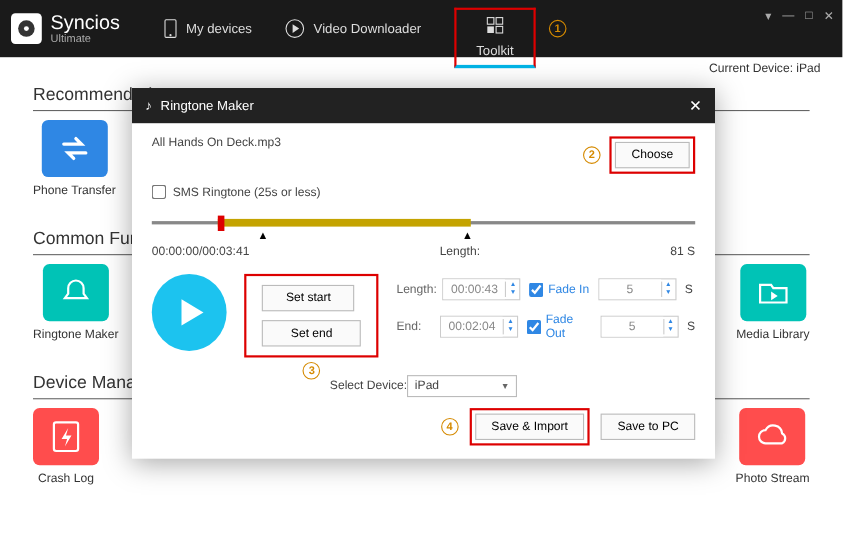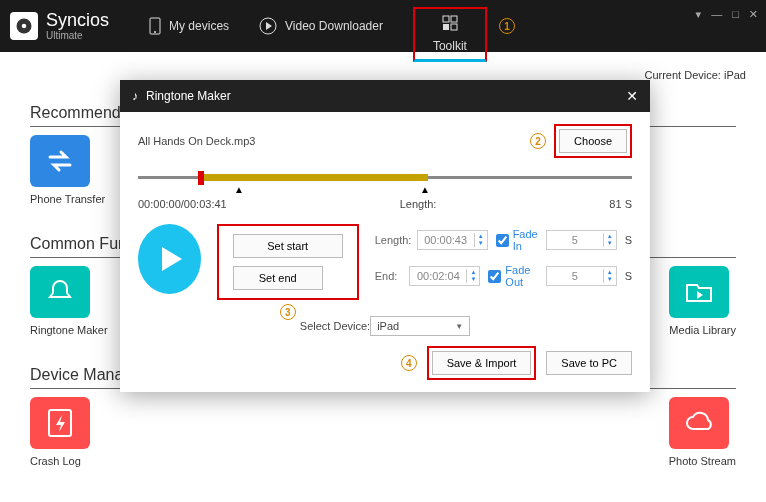--- a/index.html
+++ b/index.html
@@ -16,39 +16,39 @@
 .nav { display:flex; align-items:center; margin-left:40px; gap:30px; }
 .nav-item { display:flex; align-items:center; gap:8px; font-size:12px; cursor:pointer; color:#ddd; }
 .nav-item.active { border-bottom:3px solid #00b4e6; padding-bottom:14px; margin-bottom:-17px;flex-direction:column; }
 .nav-icon { display:inline-flex; }
 .win-controls { position:absolute; right:8px; top:8px; display:flex; gap:10px; font-size:11px; color:#aaa; }
 .win-controls span { cursor:pointer; }
 .hl-red { border:2px solid #d00; padding:4px 10px; }
 .callout { display:inline-flex; width:16px; height:16px; border-radius:50%; border:1.5px solid #d58a00; color:#d58a00; font-size:10px; align-items:center; justify-content:center; font-weight:bold; }
 
 
-.meta { text-align:right; font-size:11px; padding:17px 20px; color:#333; }
+.meta { text-align:right; font-size:11px; padding:4px 20px; color:#333; }
 
 
 .content { padding:0 30px; }
 .section-title { font-size:16px; color:#333; margin-top:6px; margin-bottom:4px; }
 .section-rule { border:0; border-top:1px solid #666; margin-bottom:8px; }
 .tiles { display:flex; gap:60px; }
-.tile { display:flex; flex-direction:column; align-items:flex-start; gap:6px; font-size:11px; color:#333; cursor:pointer; }
+.tile { display:flex; flex-direction:column; align-items:center; gap:6px; font-size:11px; color:#333; cursor:pointer; }
 .tile-box { width:60px; height:52px; border-radius:6px; display:flex; align-items:center; justify-content:center; }
 .c-blue { background:#2f87e4; }
 .c-teal { background:#00c3b6; }
 .c-red { background:#ff4d4d; }
 
 
 .dialog { position:absolute; left:120px; top:80px; width:530px; background:#fff; box-shadow:0 4px 24px rgba(0,0,0,.35); z-index:10; }
 .dlg-title { background:#222; color:#fff; font-size:12px; padding:8px 12px; display:flex; align-items:center; gap:8px; }
 .dlg-title .close { margin-left:auto; cursor:pointer; font-size:14px; }
 .dlg-body { padding:12px 18px; font-size:11px; color:#444; }
-.row { display:flex; align-items:center; margin-bottom:10px; }
+.row { display:flex; align-items:flex-start; margin-bottom:10px; }
 .filename { flex:1; }
 .choose-wrap { display:flex; align-items:center; gap:8px; }
 .btn { border:1px solid #bbb; background:#fafafa; padding:5px 14px; font-size:11px; cursor:pointer; }
 .btn-hl { border:2px solid #d00; padding:3px; display:inline-block; }
 .chk { display:flex; align-items:center; gap:6px; margin:6px 0 12px; }
 .chk input { width:13px; height:13px; }
 
 
 .wave { position:relative; height:22px; margin:4px 0 8px; }
 .wave-track { position:absolute; top:8px; left:0; right:0; height:3px; background:#888; }
@@ -208,20 +208,24 @@
     <span class="close">✕</span>
   </div>
   <div class="dlg-body">
     <div class="row">
       <span class="filename">All Hands On Deck.mp3</span>
       <div class="choose-wrap">
         <span class="callout">2</span>
         <span class="btn-hl"><button class="btn">Choose</button></span>
       </div>
     </div>
+    <label class="chk">
+      <input type="checkbox" style="">
+      <span>SMS Ringtone (25s or less)</span>
+    </label>
 
     <div class="wave">
       <div class="wave-track"></div>
       <div class="wave-sel"></div>
       <div class="wave-thumb" style="left:60px;"></div>
       <span class="wave-mark" style="left:96px;">▲</span>
       <span class="wave-mark" style="left:282px;">▲</span>
     </div>
 
     <div class="timebar">
@@ -231,21 +235,21 @@
     </div>
 
     <div class="controls">
       <div class="play">
         <svg viewBox="0 0 30 30">
             <path d="M6 3l20 12L6 27z"></path>
           </svg>
       </div>
 
       <div class="setbox">
-        <button class="btn" style="width:110px">Set start</button>
+        <button class="btn" style="width:84px">Set start</button>
         <button class="btn" style="width:90px">Set end</button>
         <span class="callout">3</span>
       </div>
 
       <div class="params">
         <div class="param-row">
           <span class="lbl">Length:</span>
           <div class="spin">
             <input value="00:00:43" style="">
             <div class="arrows">

